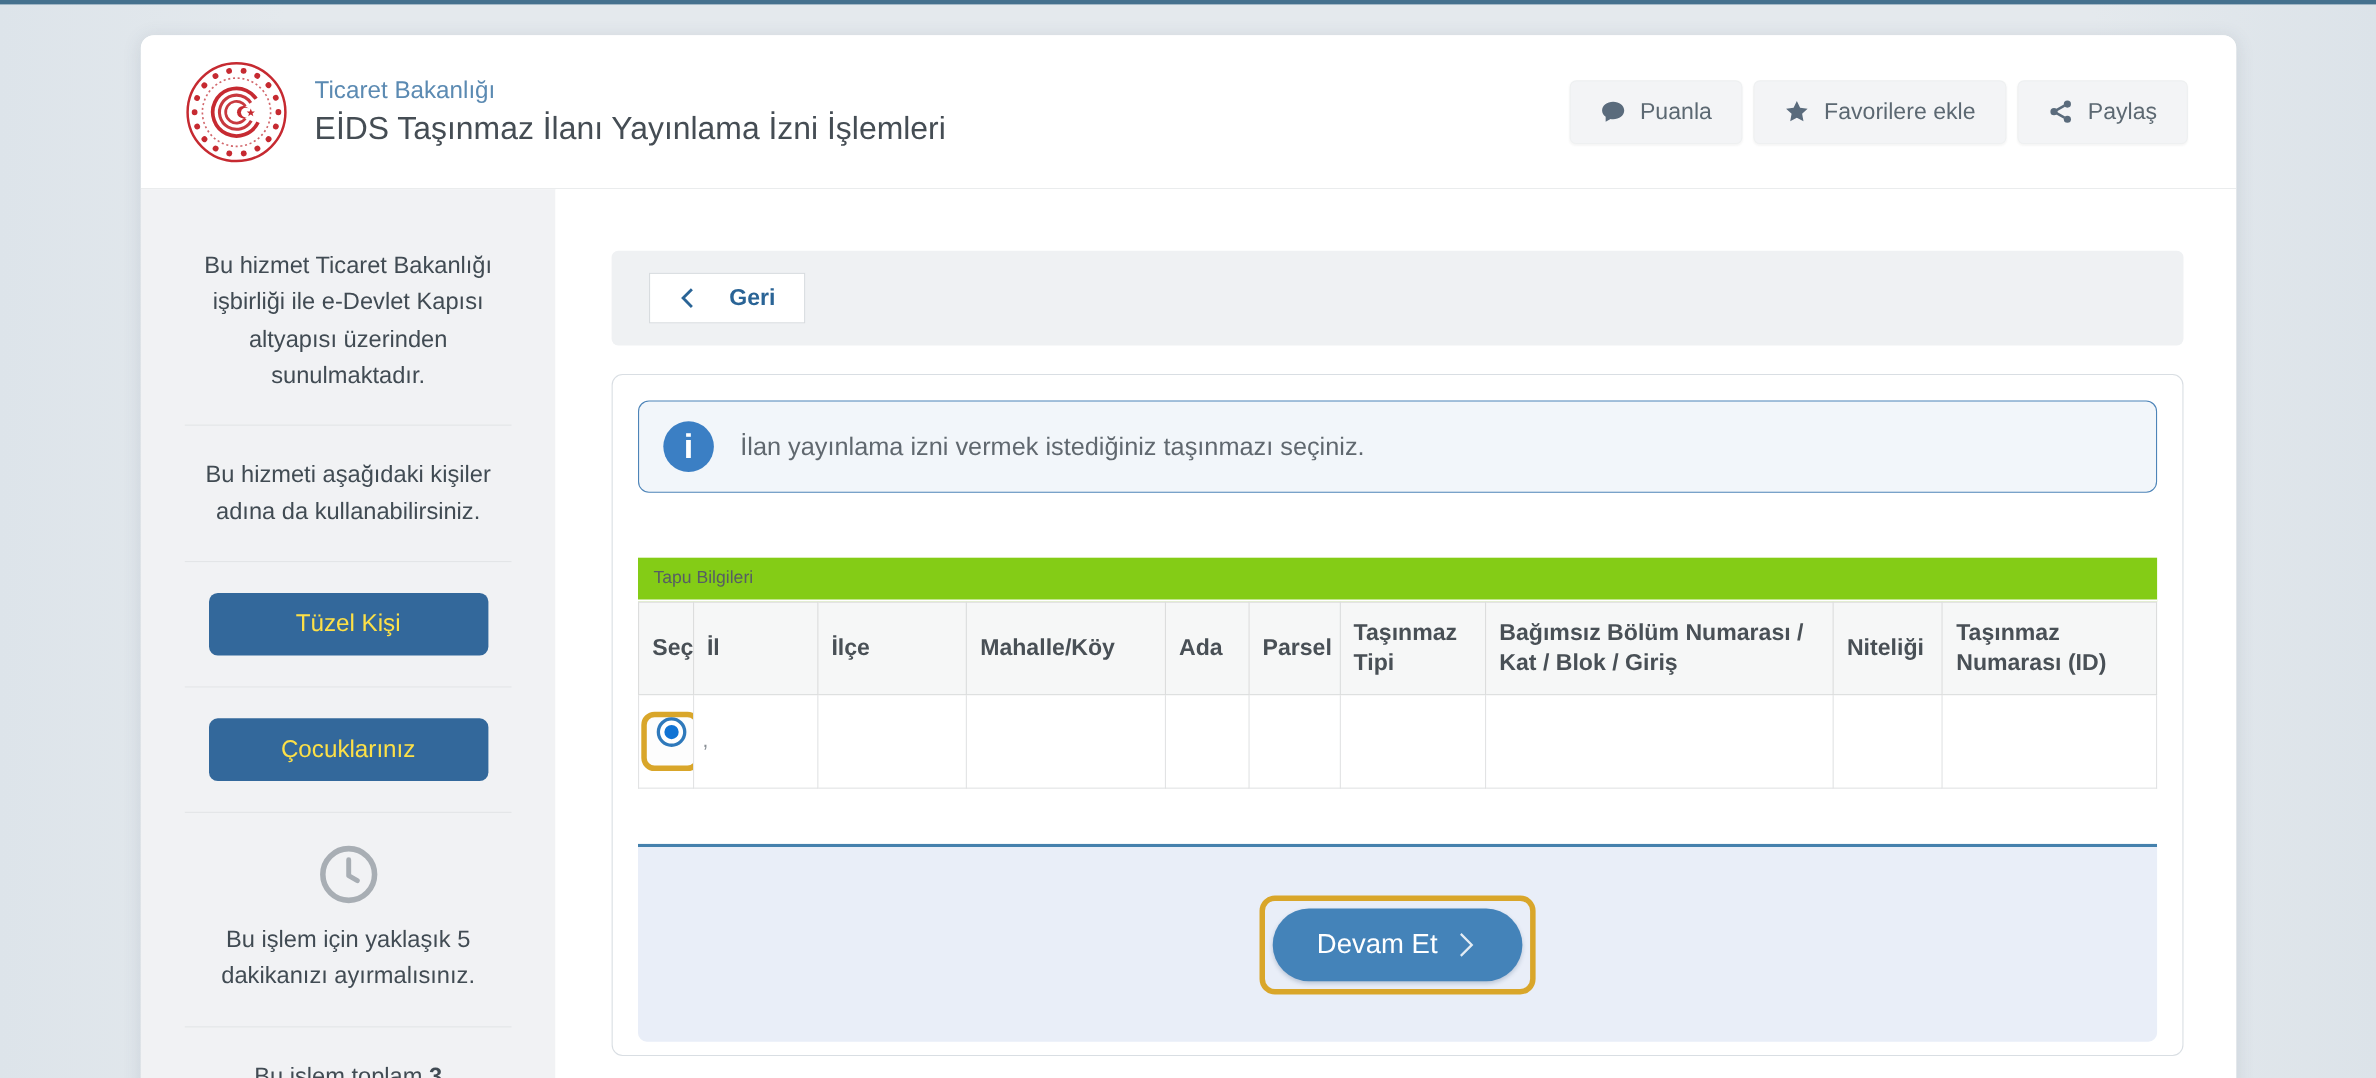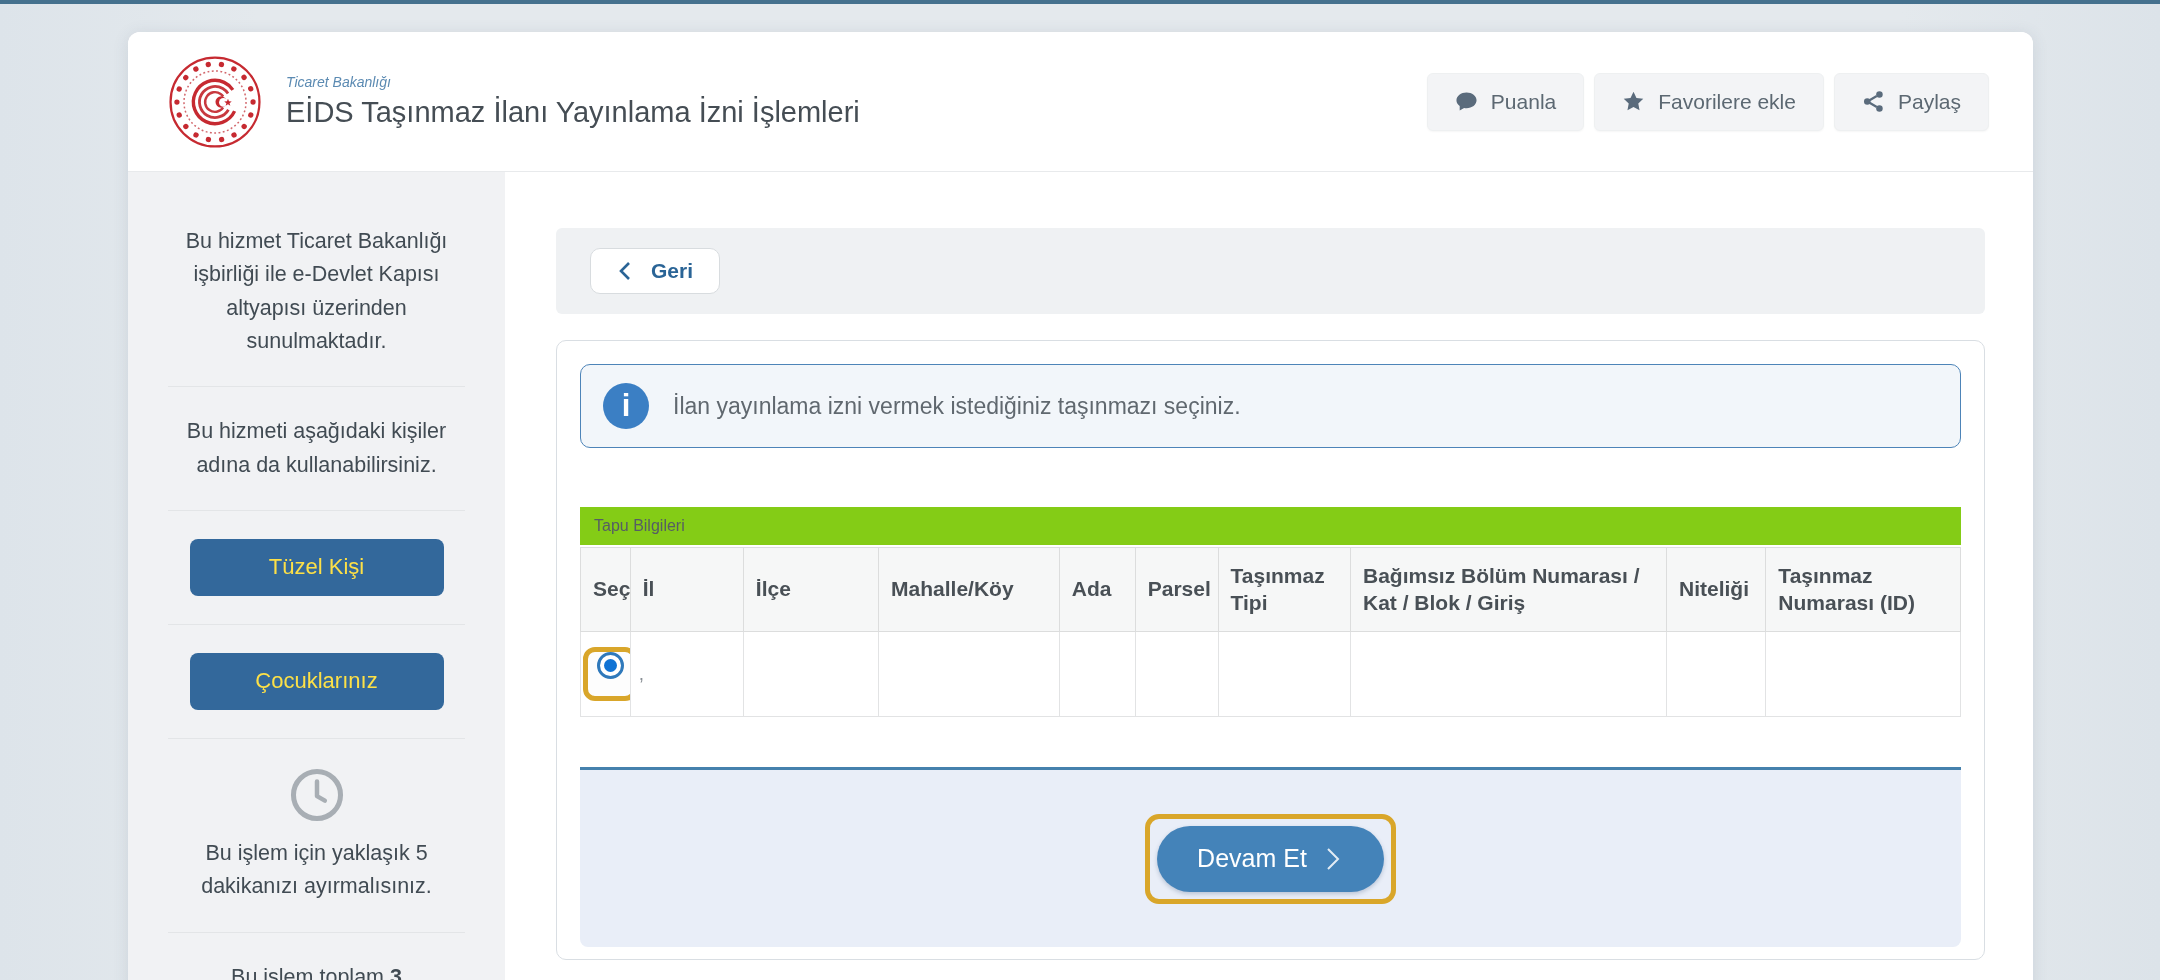--- a/index.html
+++ b/index.html
@@ -12,21 +12,21 @@
   .topline { position:absolute; top:0; left:0; right:0; height:4px; background:#45718e; }
 
   .card {
     position:absolute; left:128px; top:32px; width:1905px; height:1120px;
     background:#fff; border-radius:12px; box-shadow:0 2px 16px rgba(60,80,100,.13);
     display:flex; flex-direction:column; overflow:hidden;
   }
   .card-header { flex:0 0 140px; display:flex; align-items:center; padding:0 44px 0 40px; border-bottom:1px solid #e8eaec; background:#fff; }
   .logo { width:94px; height:94px; flex:0 0 94px; margin-right:24px; }
   .title-block { display:flex; flex-direction:column; gap:6px; }
-  .provider { font-size:14px; color:#5b8ab2;font-style:italic; }
+  .provider { font-size:22px; color:#5b8ab2; }
   .service-title { font-size:29px; color:#454d54;text-align:right; }
   .header-actions { margin-left:auto; display:flex; gap:10px; }
   .hbtn {
     display:flex; align-items:center; gap:13px; height:58px; padding:0 27px;
     background:#f3f4f6; border:1px solid #eef0f1; border-radius:6px;
     font-size:21px; color:#5c6872; cursor:pointer; box-shadow:0 1px 2px rgba(0,0,0,.04);
   }
   .hbtn svg { width:23px; height:23px; fill:#5a6b7c; }
 
   .card-body { flex:1; display:flex; min-height:0; }
@@ -43,22 +43,22 @@
     border-radius:8px; cursor:pointer;
   }
   .clock-wrap { text-align:center; margin-bottom:10px; }
   .clock-wrap svg { width:56px; height:56px; }
 
   
   .main { flex:1; background:#fff; padding:56px 48px 0 51px; min-width:0; }
 
   .back-band { background:#eff1f3; border-radius:6px; padding:20px 34px; }
   .back-btn {
-    display:inline-flex; align-items:center; gap:18px; background:#fff;
-    border:1px solid #d8dcdf; border-radius:10px; padding:10px 26px;
+    display:inline-flex; align-items:center; gap:30px; background:#fff;
+    border:1px solid #d8dcdf; border-radius:0; padding:10px 26px;
     font-size:21px; font-weight:bold; color:#2a6496; cursor:pointer; font-family:"Liberation Sans",sans-serif;
   }
   .back-btn svg { width:16px; height:20px; stroke:#2a6496; stroke-width:2.6; fill:none; }
 
   .panel { margin-top:26px; border:1px solid #d9dee3; border-radius:10px; background:#fff; height:620px; padding:23px; }
 
   .alert {
     display:flex; align-items:center; gap:24px; border:1px solid #4d84b8; background:#f2f6fa;
     border-radius:10px; padding:17px 22px; height:84px;
   }

